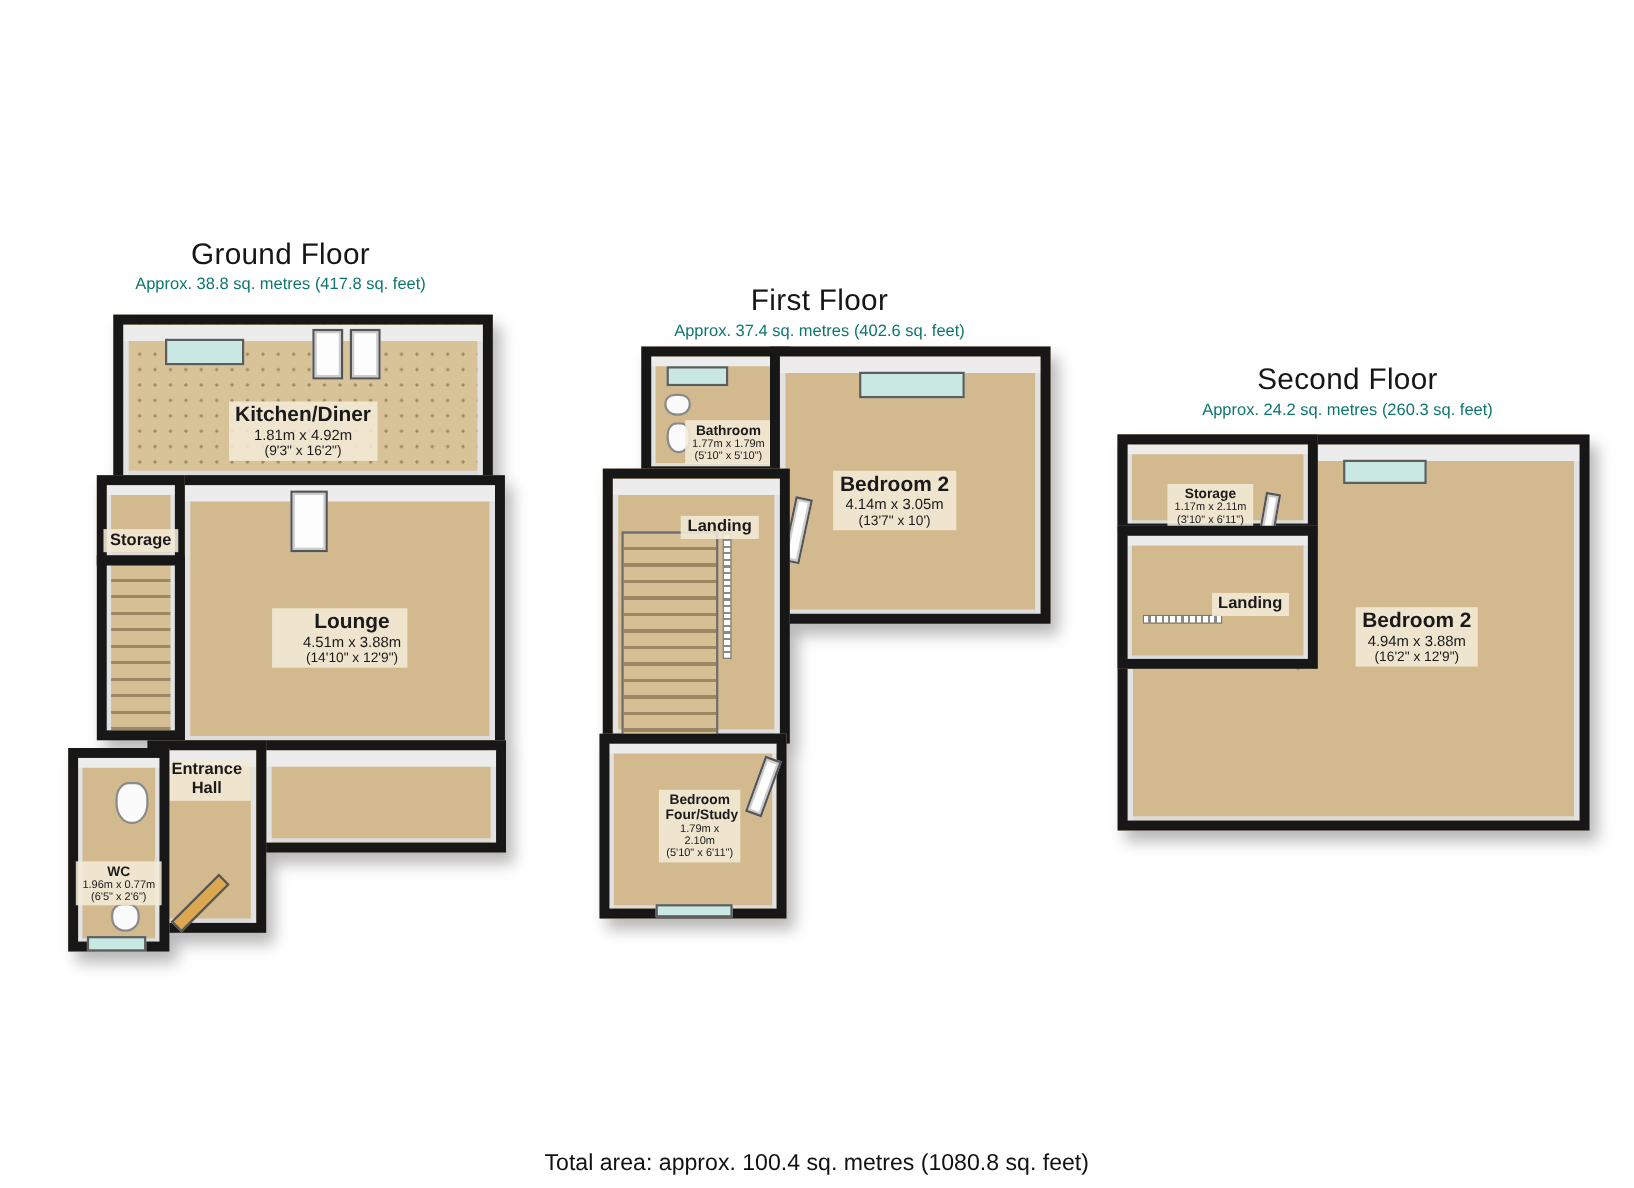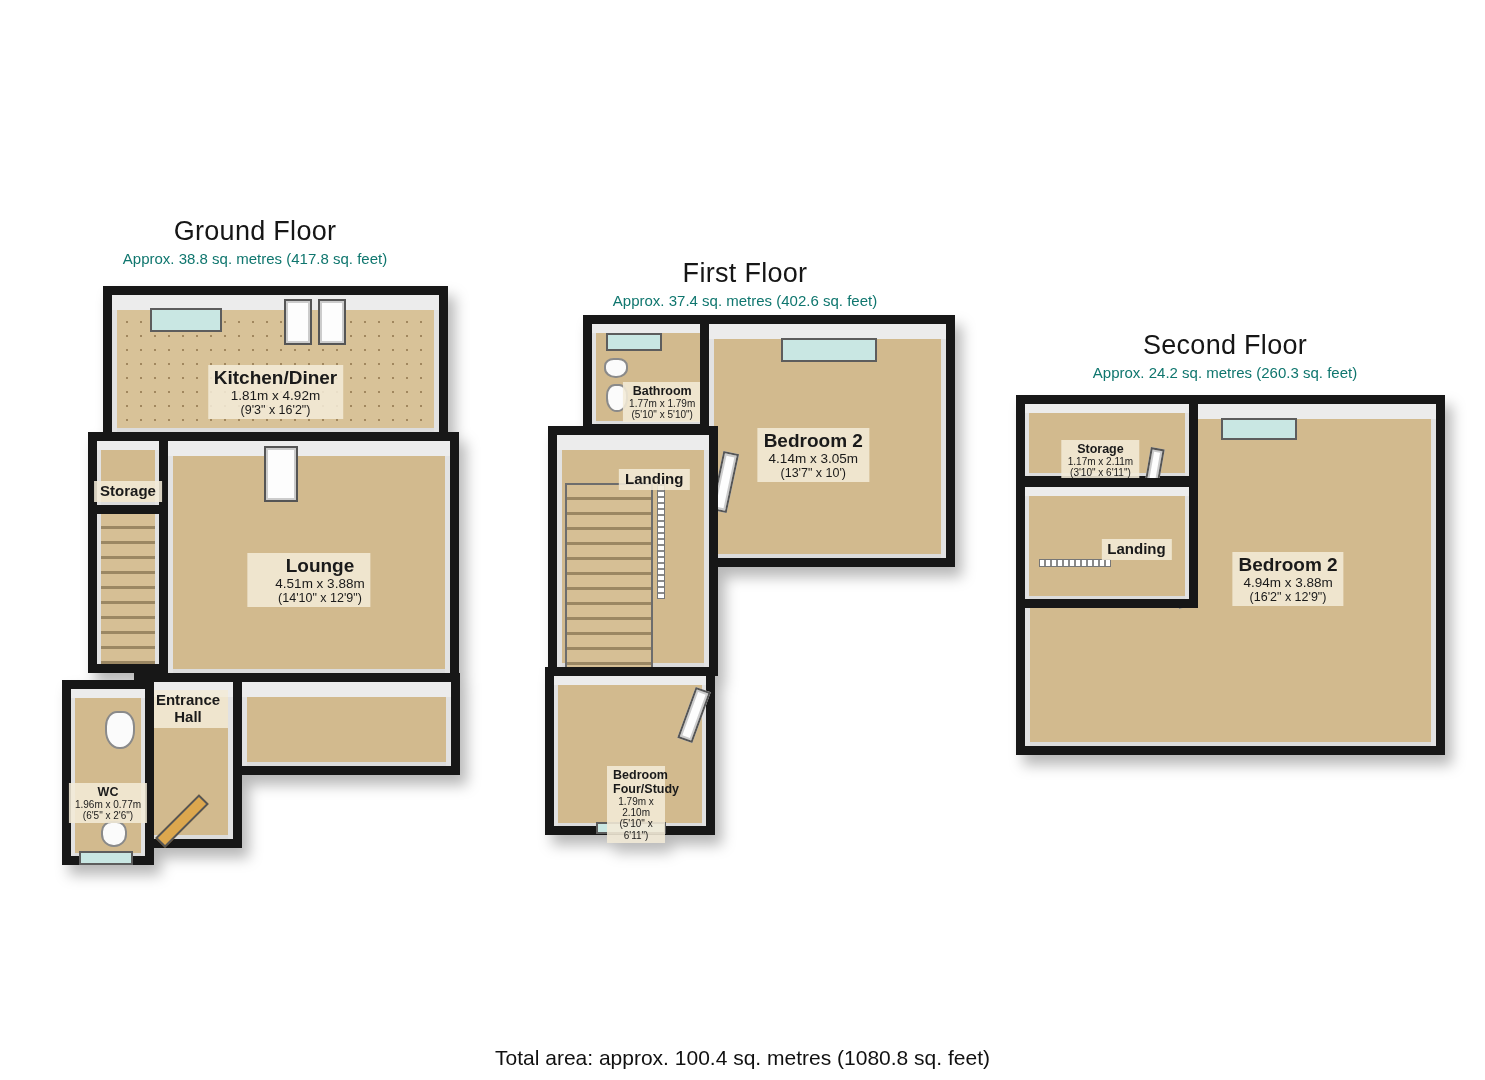--- a/index.html
+++ b/index.html
@@ -145,21 +145,21 @@
     <div class="banister v" style="left:100px; top:44px; width:8px; height:120px;"></div>
     <div class="room-label md" style="top:34px; left:64%;">
       <div class="rname">Landing</div>
     </div>
   </div>
 
 
   <div class="room sm" style="left:0; top:352px; width:170px; height:168px;">
     <div class="door" style="left:132px; top:12px; width:16px; height:54px; transform:rotate(20deg);"></div>
     <div class="window" style="left:42px; top:146px; width:70px; height:12px;"></div>
-    <div class="room-label sm" style="top:42px; width:58px; left:54%;margin-top:48px;">
+    <div class="room-label sm" style="top:42px; width:74px; left:54%;">
       <div class="rname">Bedroom Four/Study</div>
       <div class="rdim">1.79m x 2.10m</div>
       <div class="rdim2">(5'10" x 6'11")</div>
     </div>
   </div>
 </div>
 
 <div class="floor-title" style="left:1035px; top:330px; width:380px;">
   <div class="t">Second Floor</div>
   <div class="sub">Approx. 24.2 sq. metres (260.3 sq. feet)</div>

